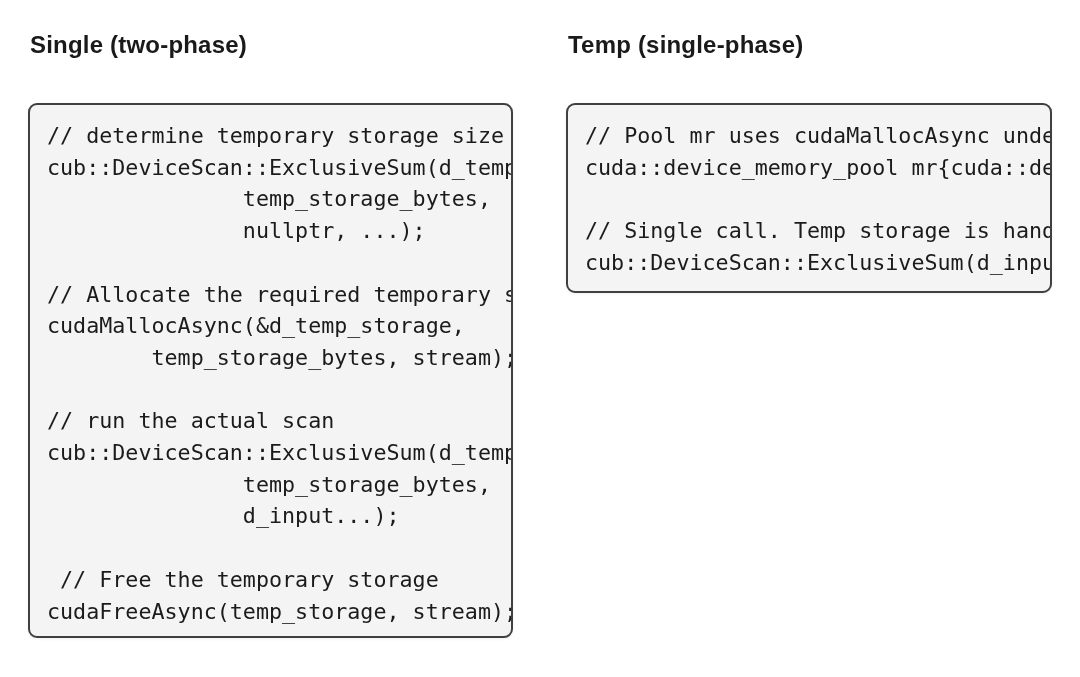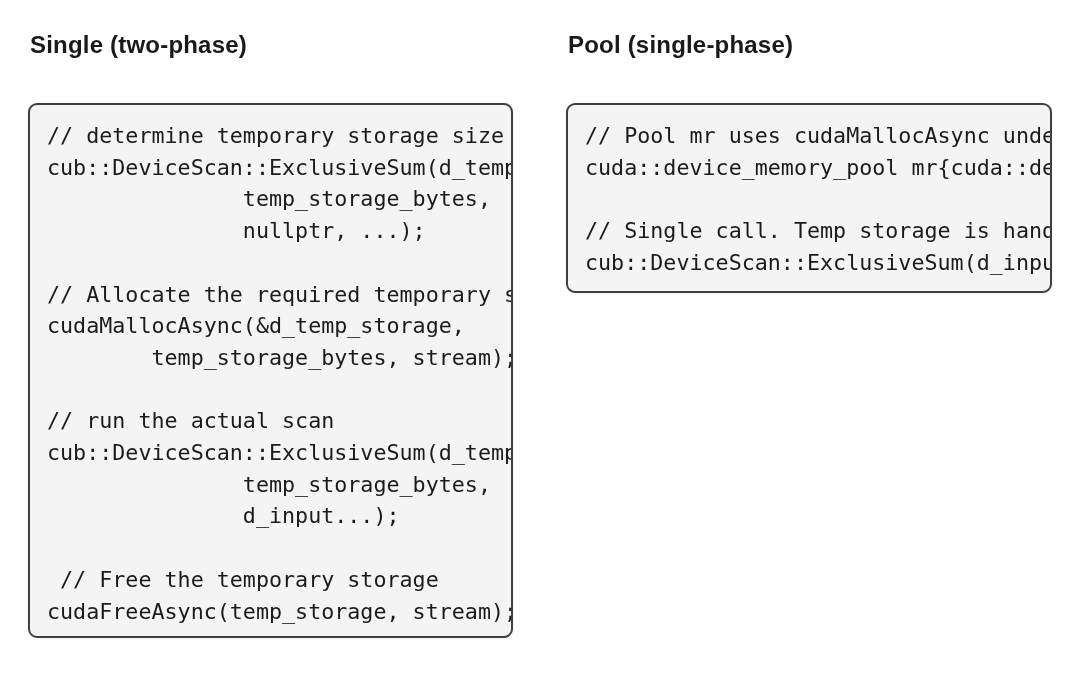--- a/index.html
+++ b/index.html
@@ -47,21 +47,21 @@
     white-space: pre;
   }
 </style>
 </head>
 <body>
 
 <div>
 
   <h2 class="col-heading" id="heading-before">Single (two-phase)</h2>
 
-  <h2 class="col-heading" id="heading-after">Pool (single-phase)</h2>
+  <h2 class="col-heading" id="heading-after">Temp (single-phase)</h2>
 
   <div class="code-box" id="code-before">
     <pre>// determine temporary storage size
 cub::DeviceScan::ExclusiveSum(d_temp_
                temp_storage_bytes,
                nullptr, ...);
 
 // Allocate the required temporary st
 cudaMallocAsync(&amp;d_temp_storage,
         temp_storage_bytes, stream);

